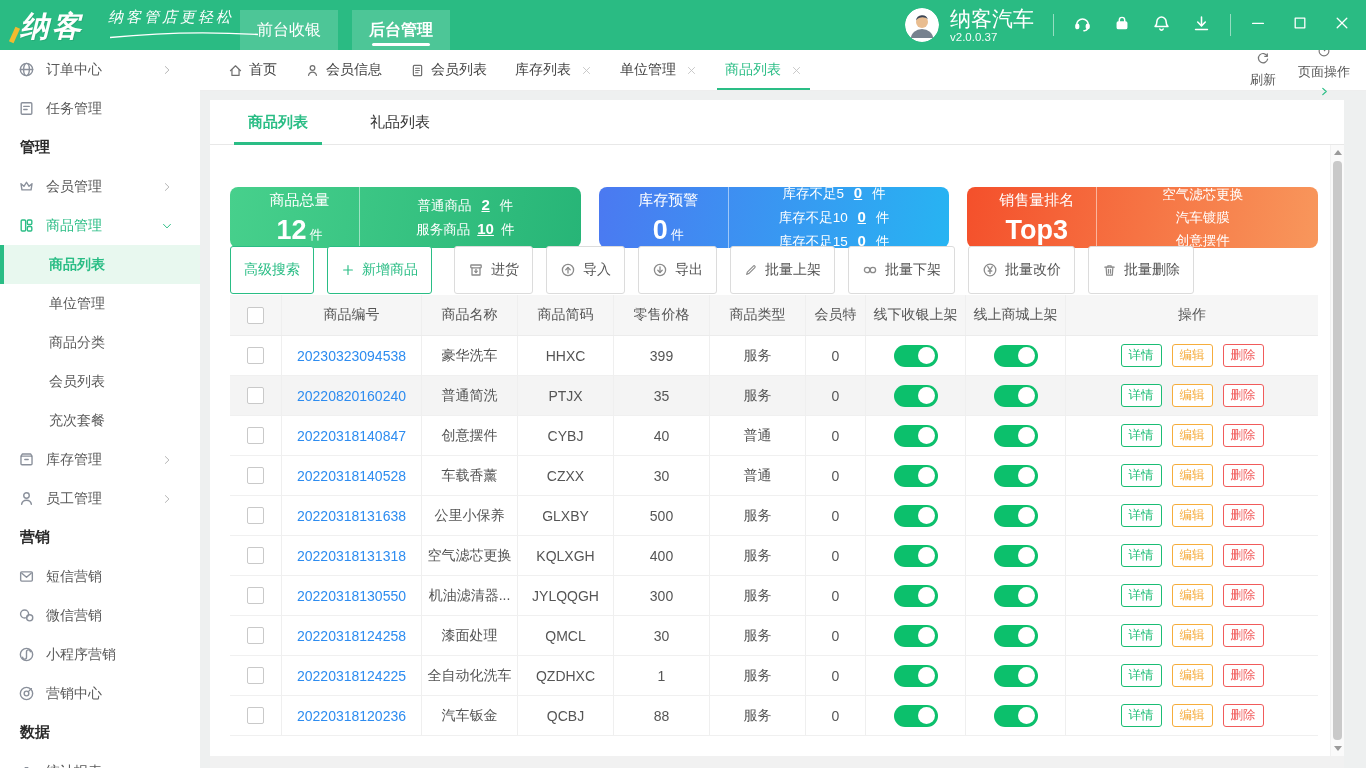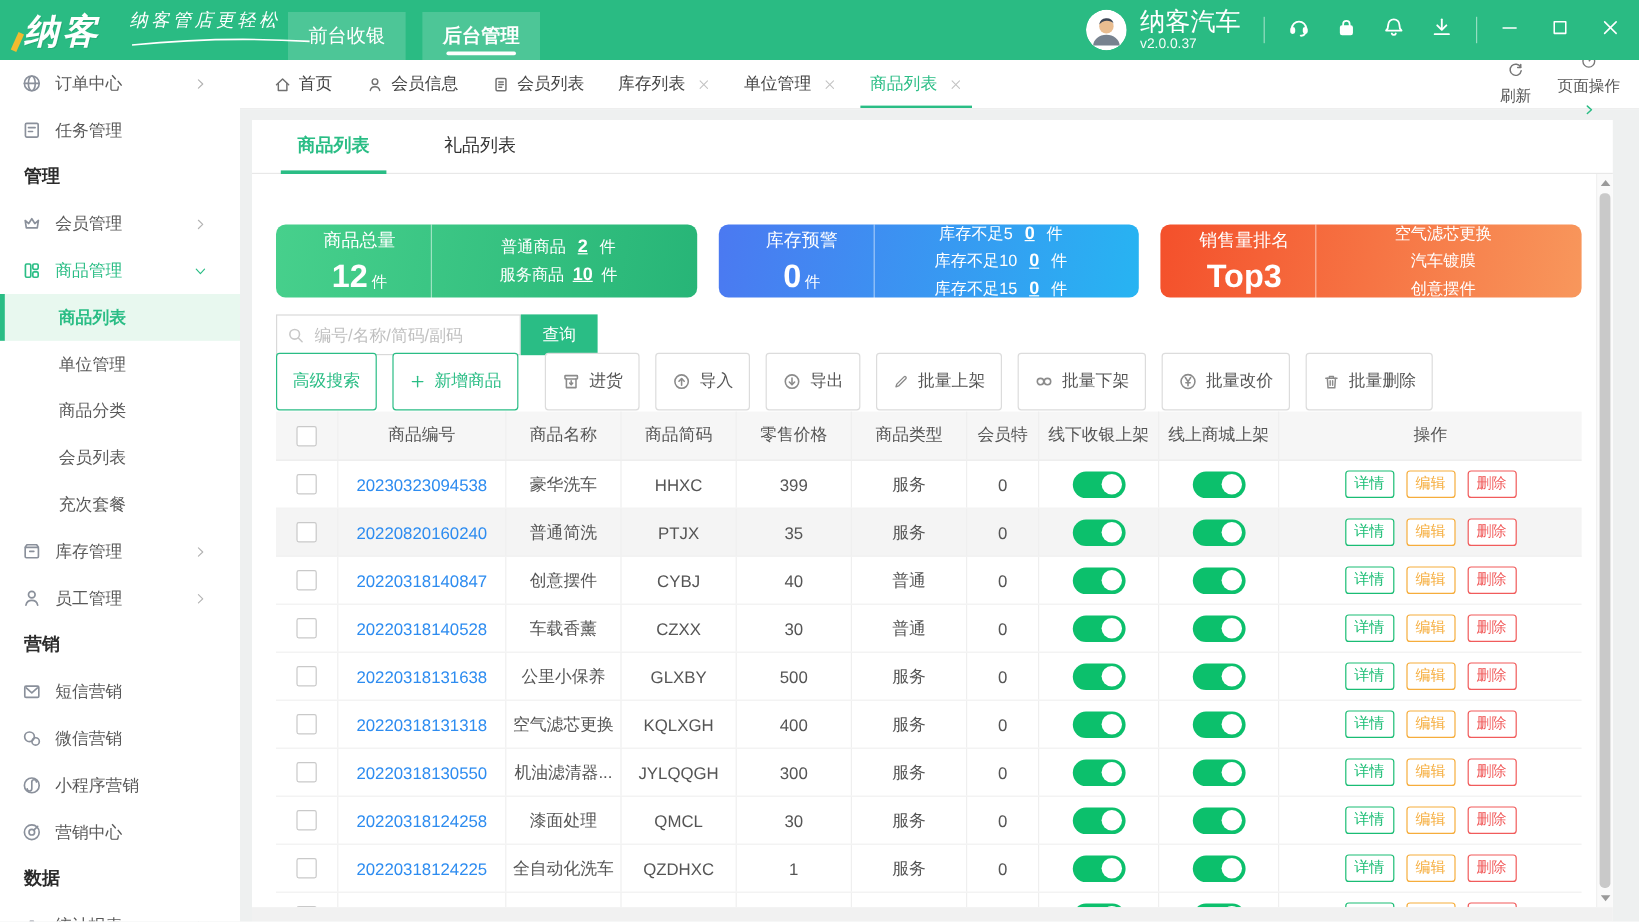--- a/index.html
+++ b/index.html
@@ -488,32 +488,20 @@
             </div>
             <div class="cr-row">
               <span>汽车镀膜</span>
             </div>
             <div class="cr-row">
               <span>创意摆件</span>
             </div>
           </div>
         </div>
       </div>
-    <div class="search-row">
-      <div class="search-box">
-        <span class="icon">
-            <svg width="15" height="15" viewBox="0 0 16 16" fill="none" stroke="currentColor" stroke-width="1.4" stroke-linecap="round">
-              <circle cx="7" cy="7" r="4.3"></circle>
-              <line x1="10.3" y1="10.3" x2="13.6" y2="13.6"></line>
-            </svg>
-          </span>
-        <input placeholder="编号/名称/简码/副码" style="">
-      </div>
-      <button class="btn-query">查询</button>
-    </div>
     <div class="toolbar" id="toolbar">
         <button class="tbtn green">
           <span>高级搜索</span>
         </button>
         <button class="tbtn green sp">
           <span class="icon">
             <svg width="14" height="14" viewBox="0 0 16 16" fill="none" stroke="currentColor" stroke-width="1.3" stroke-linecap="round" stroke-linejoin="round">
               <line x1="8" y1="3" x2="8" y2="13"></line>
               <line x1="3" y1="8" x2="13" y2="8"></line>
             </svg>

